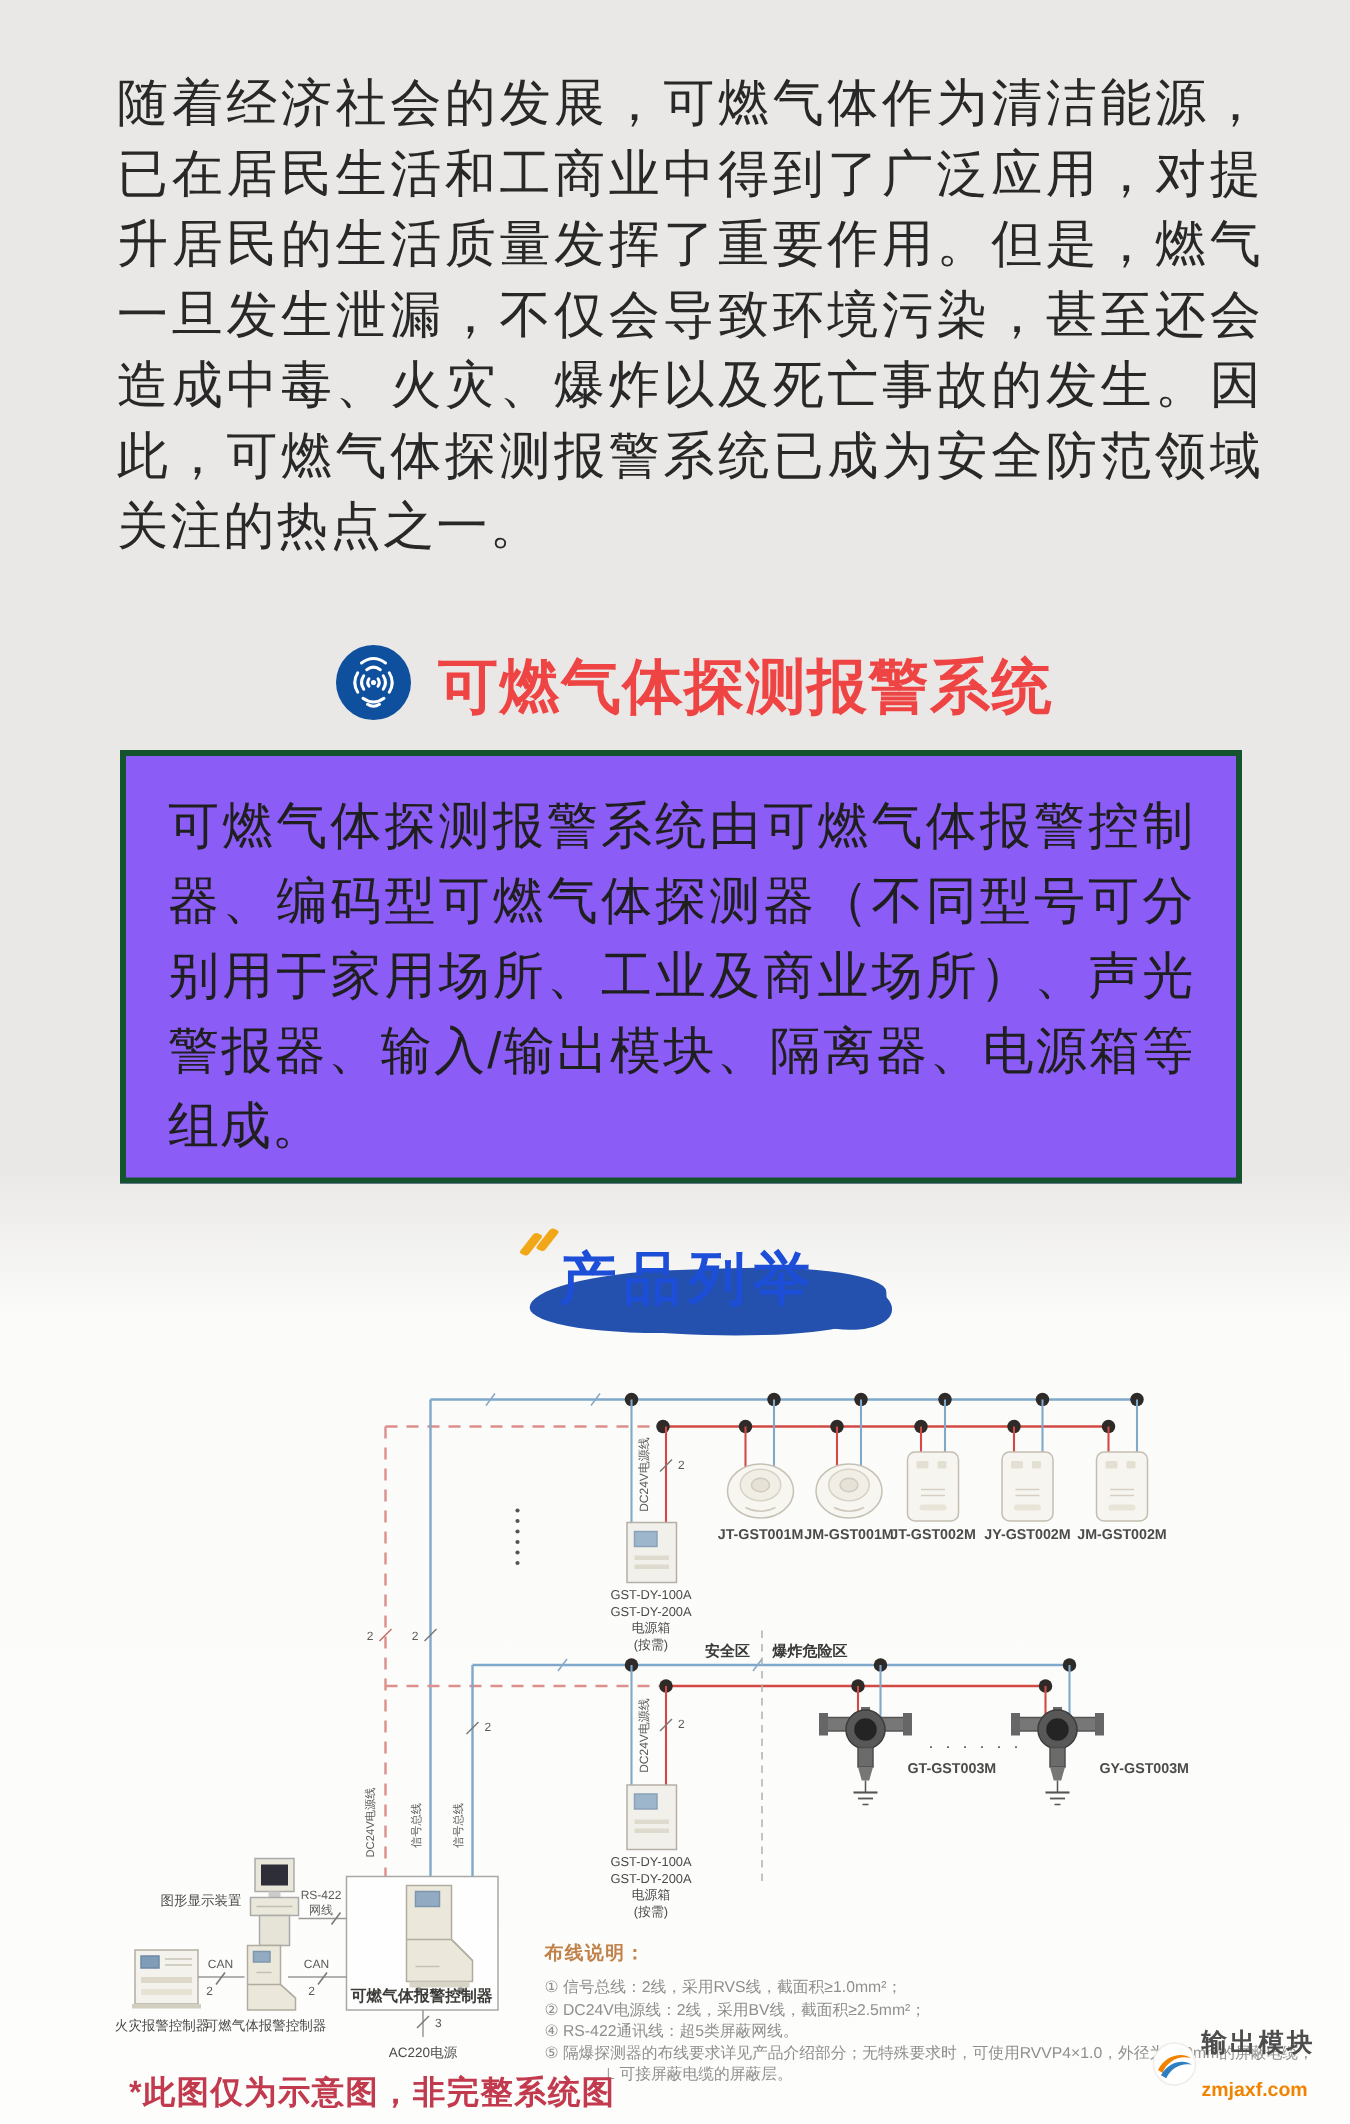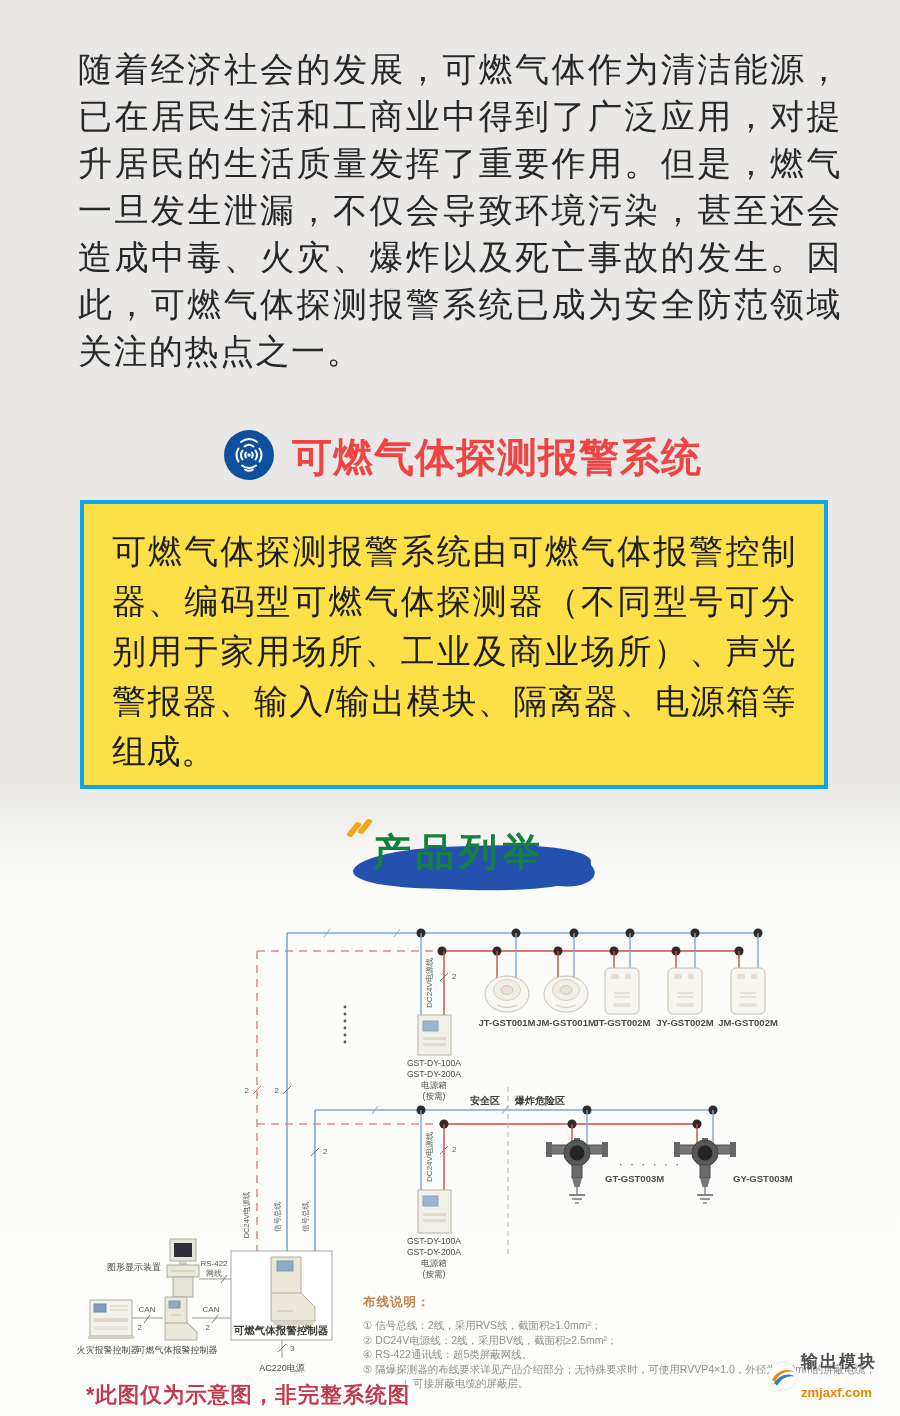--- a/index.html
+++ b/index.html
@@ -15,36 +15,36 @@
     font-size:34px;line-height:47px;letter-spacing:1.5px;
     color:#282828;font-weight:400;text-align:justify;word-break:break-all;
   }
   
   .sec-title{
     left:292px;top:430px;font-size:40px;font-weight:bold;color:#ef4444;letter-spacing:1px;
   }
   
   .info-box{
     left:80px;top:500px;width:748px;height:289px;box-sizing:border-box;
-    background:#fde047;border:4px solid #0ea5e9;
+    background:#8b5cf6;border:4px solid #14532d;
   }
   .info-box-text{
     margin:22px 28px 0 28px;font-size:34px;line-height:50px;letter-spacing:0.5px;
     color:#1f1f1f;font-weight:500;text-align:justify;word-break:break-all;
   }
   
   .badge{left:345px;top:812px;width:258px;height:82px;}
   .blob{position:absolute;background:#2351ad;}
   .blob1{left:8px;top:34px;width:238px;height:42px;border-radius:48% 52% 46% 54% / 62% 55% 45% 58%;transform:rotate(-2deg);}
   .blob2{left:26px;top:52px;width:200px;height:26px;border-radius:50%;transform:rotate(1.5deg);}
   .blob3{left:178px;top:40px;width:72px;height:34px;border-radius:50%;transform:rotate(8deg);}
   .badge-quote i{position:absolute;width:6px;height:17px;background:#f2a718;border-radius:2px;transform:rotate(24deg) skewX(-14deg);}
   .badge-quote i.q1{left:6px;top:9px;}
   .badge-quote i.q2{left:17px;top:6px;}
-  .badge-text{position:absolute;left:28px;top:15px;font-size:38px;font-weight:bold;color:#15803d;letter-spacing:5px;white-space:nowrap;}
+  .badge-text{position:absolute;left:28px;top:15px;font-size:38px;font-weight:bold;color:#1d4ed8;letter-spacing:5px;white-space:nowrap;}
   
   .notes{left:363px;top:1294px;width:535px;color:#8f8f8d;}
   .notes-title{font-size:12.5px;font-weight:bold;color:#c0824a;letter-spacing:1px;margin-bottom:7px;}
   .note-line{font-size:10.5px;line-height:14.6px;}
   .note-line.ground{padding-left:14px;margin-left:24px;}
   
   .disclaimer{left:86px;top:1380px;font-size:21.5px;font-weight:600;color:#c23a4d;letter-spacing:1px;}
   
   .watermark{left:768px;top:1353px;display:flex;align-items:center;gap:3px;}
   .wm-col{display:flex;flex-direction:column;line-height:1;}

